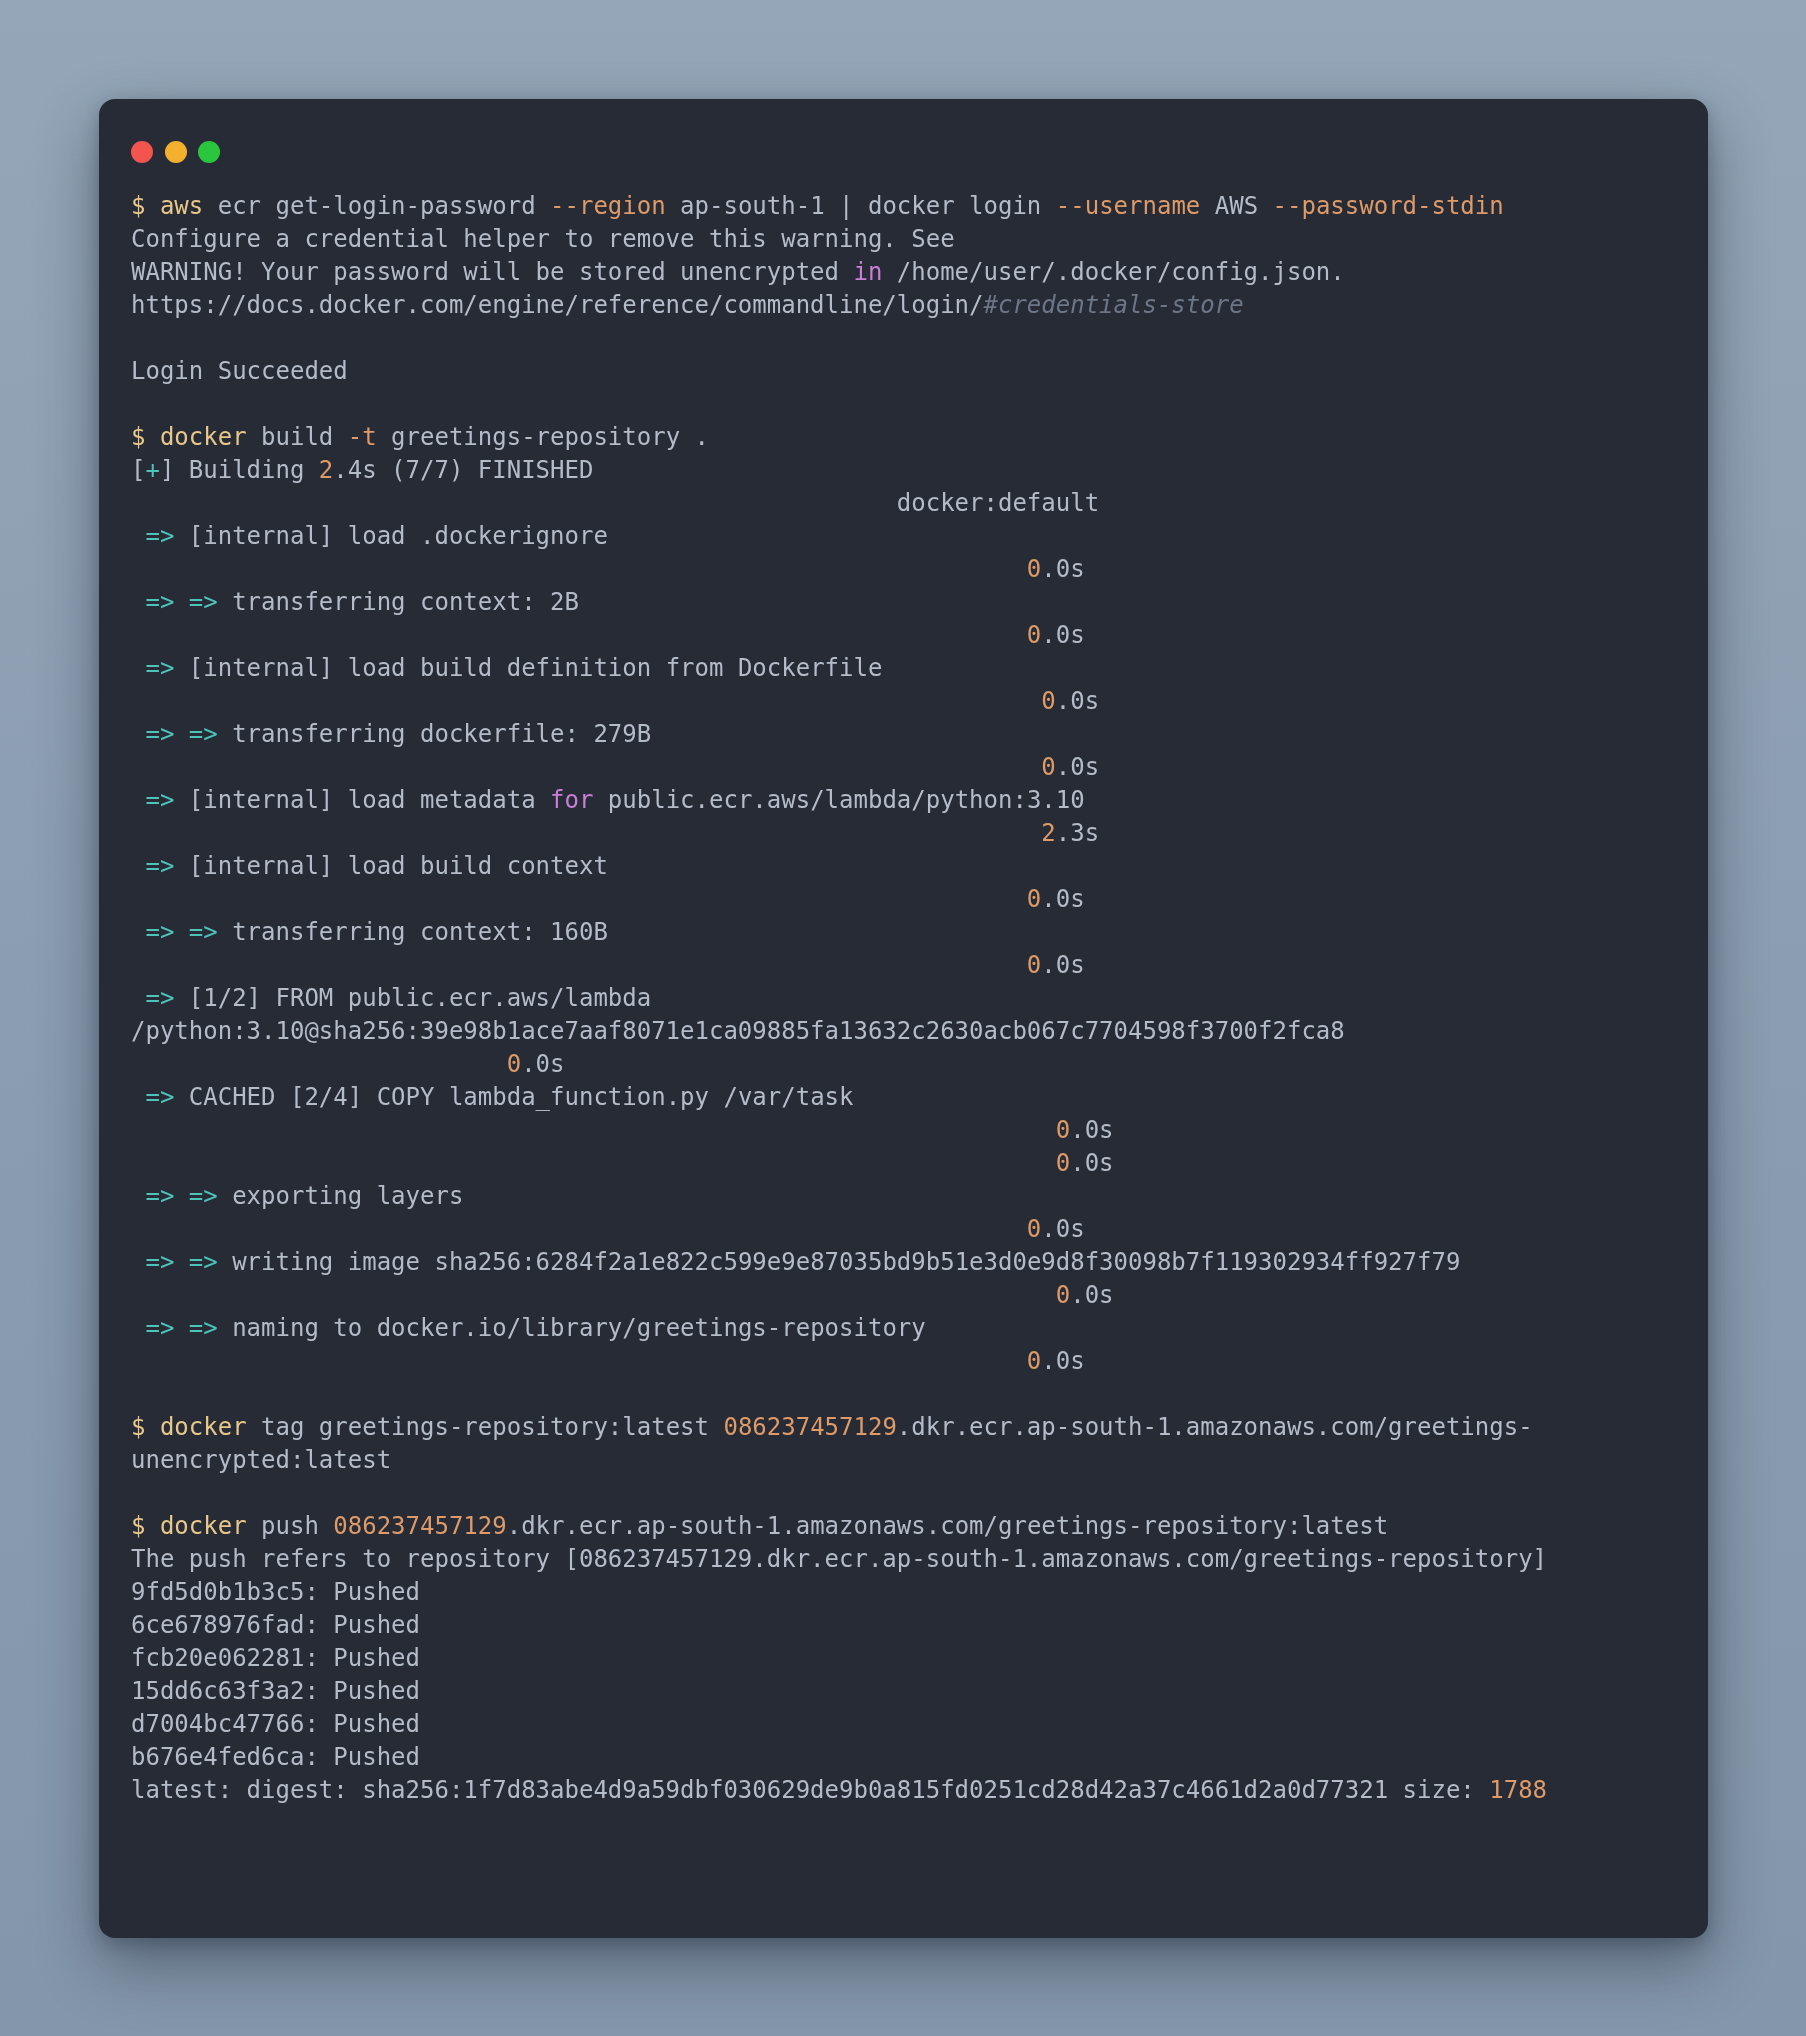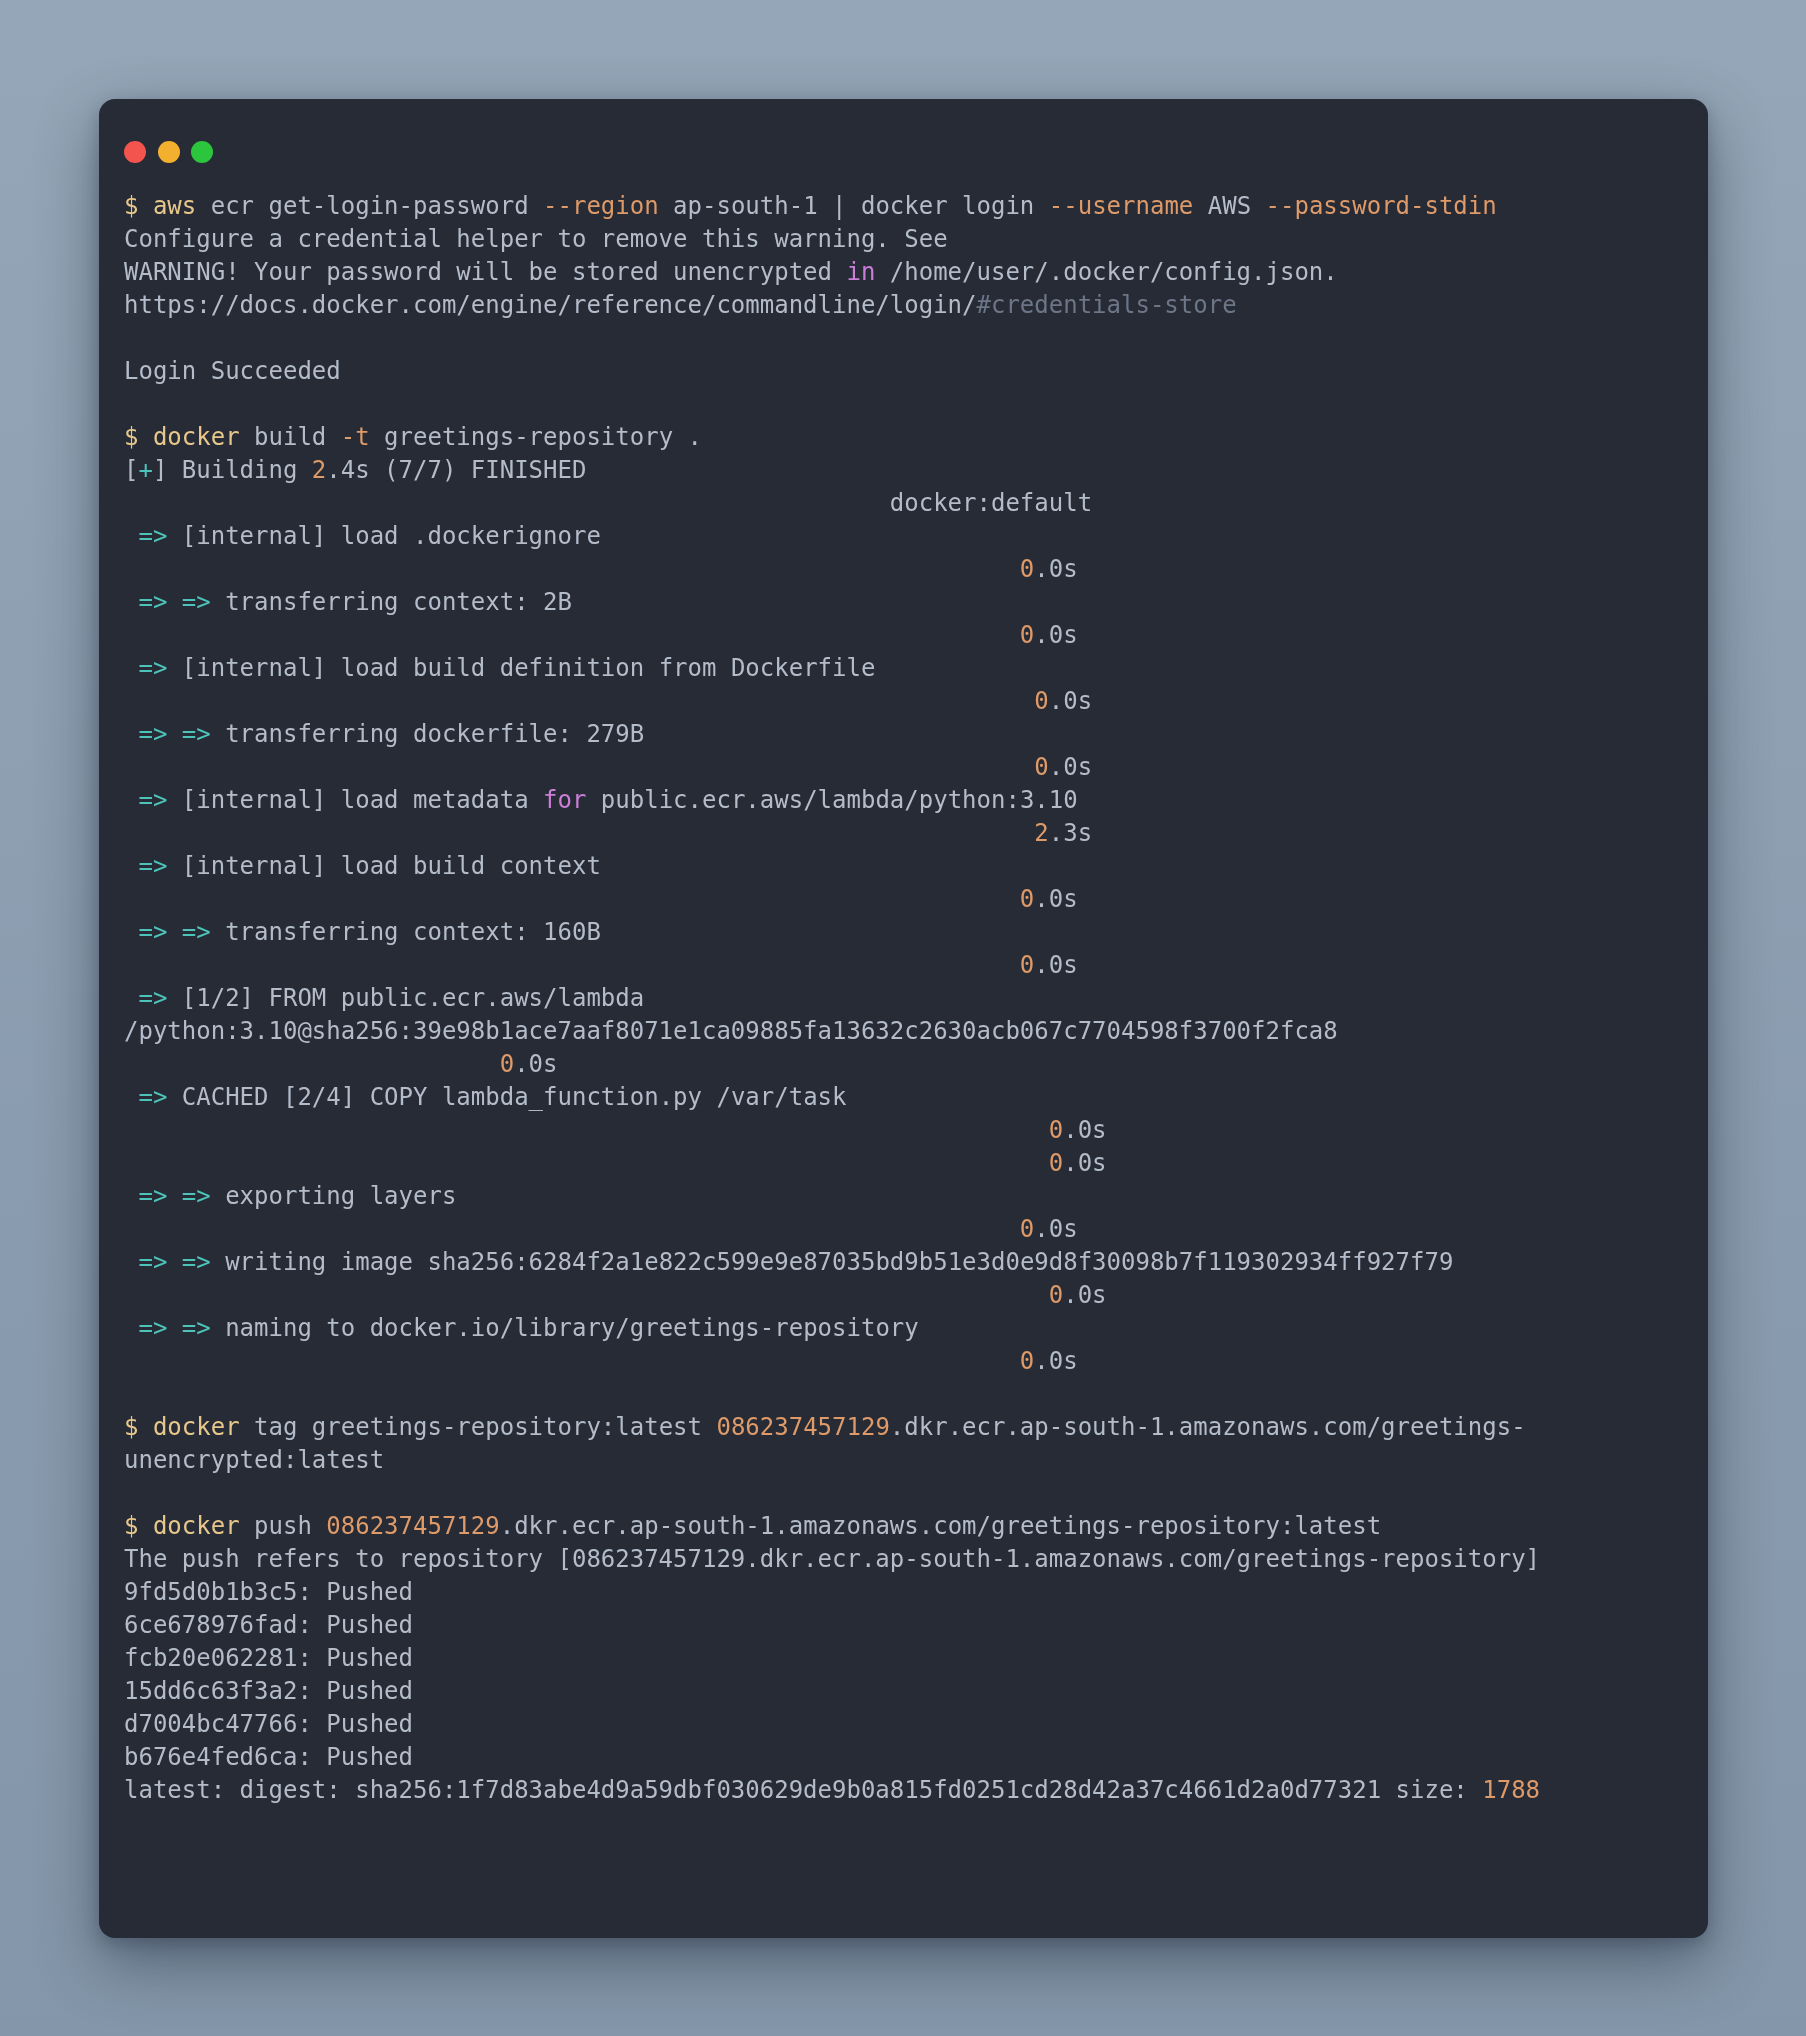--- a/index.html
+++ b/index.html
@@ -16,21 +16,21 @@
   .window {
     position: absolute;
     left: 99px;
     top: 99px;
     width: 1609px;
     height: 1839px;
     background: var(--term_bg, #262b36);
     border-radius: 16px;
     box-shadow: 0 25px 62px rgba(25, 35, 50, 0.45), 0 5.3px 16px rgba(25, 35, 50, 0.25);
     box-sizing: border-box;
-    padding: 41px 27px 35px 25px;
+    padding: 41px 27px 35px 32px;
   }
   .titlebar {
     height: 23px;
     display: flex;
     align-items: center;
   }
   .traffic-light {
     width: 22px;
     height: 22px;
     border-radius: 50%;
@@ -47,21 +47,21 @@
   .ln {
     white-space: pre;
     height: 33px;
     overflow: hidden;
   }
   .g { color: var(--fg, #b4bcc9); }
   .y { color: var(--yellow, #e8c88a); }
   .o { color: var(--orange, #de9a68); }
   .t { color: var(--teal, #4ec3b9); }
   .m { color: var(--magenta, #ca7ed8); }
-  .d { color: var(--dim, #6c7686); }
+  .d { color: var(--dim, #6c7686); font-style: italic; }
 </style>
 </head>
 <body>
 
 <div>
   <div class="window">
     <div class="titlebar" id="titlebar">
         <span class="traffic-light" style="background: rgb(244, 84, 78);"></span>
         <span class="traffic-light" style="background: rgb(242, 176, 46);"></span>
         <span class="traffic-light" style="background: rgb(44, 197, 62);"></span>

